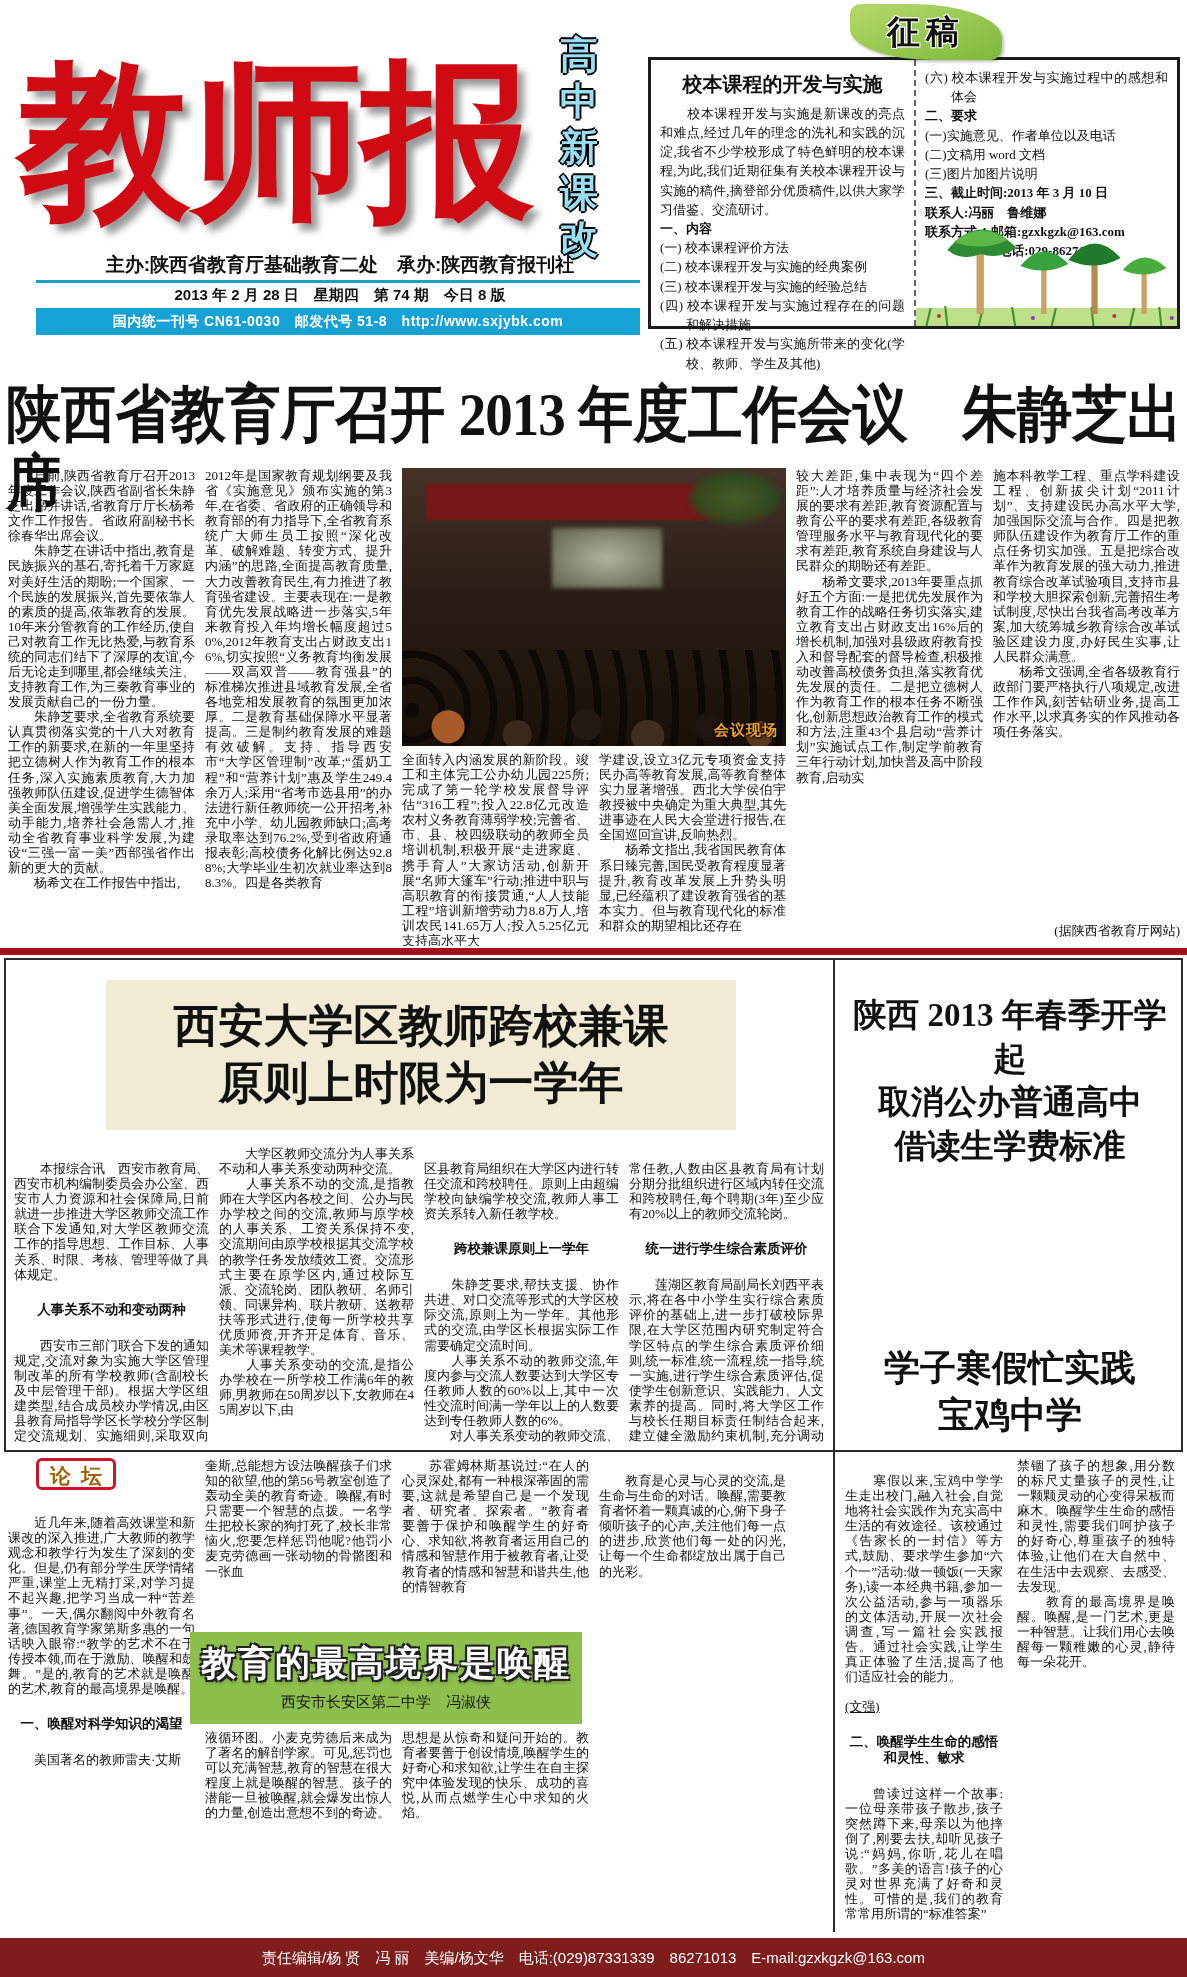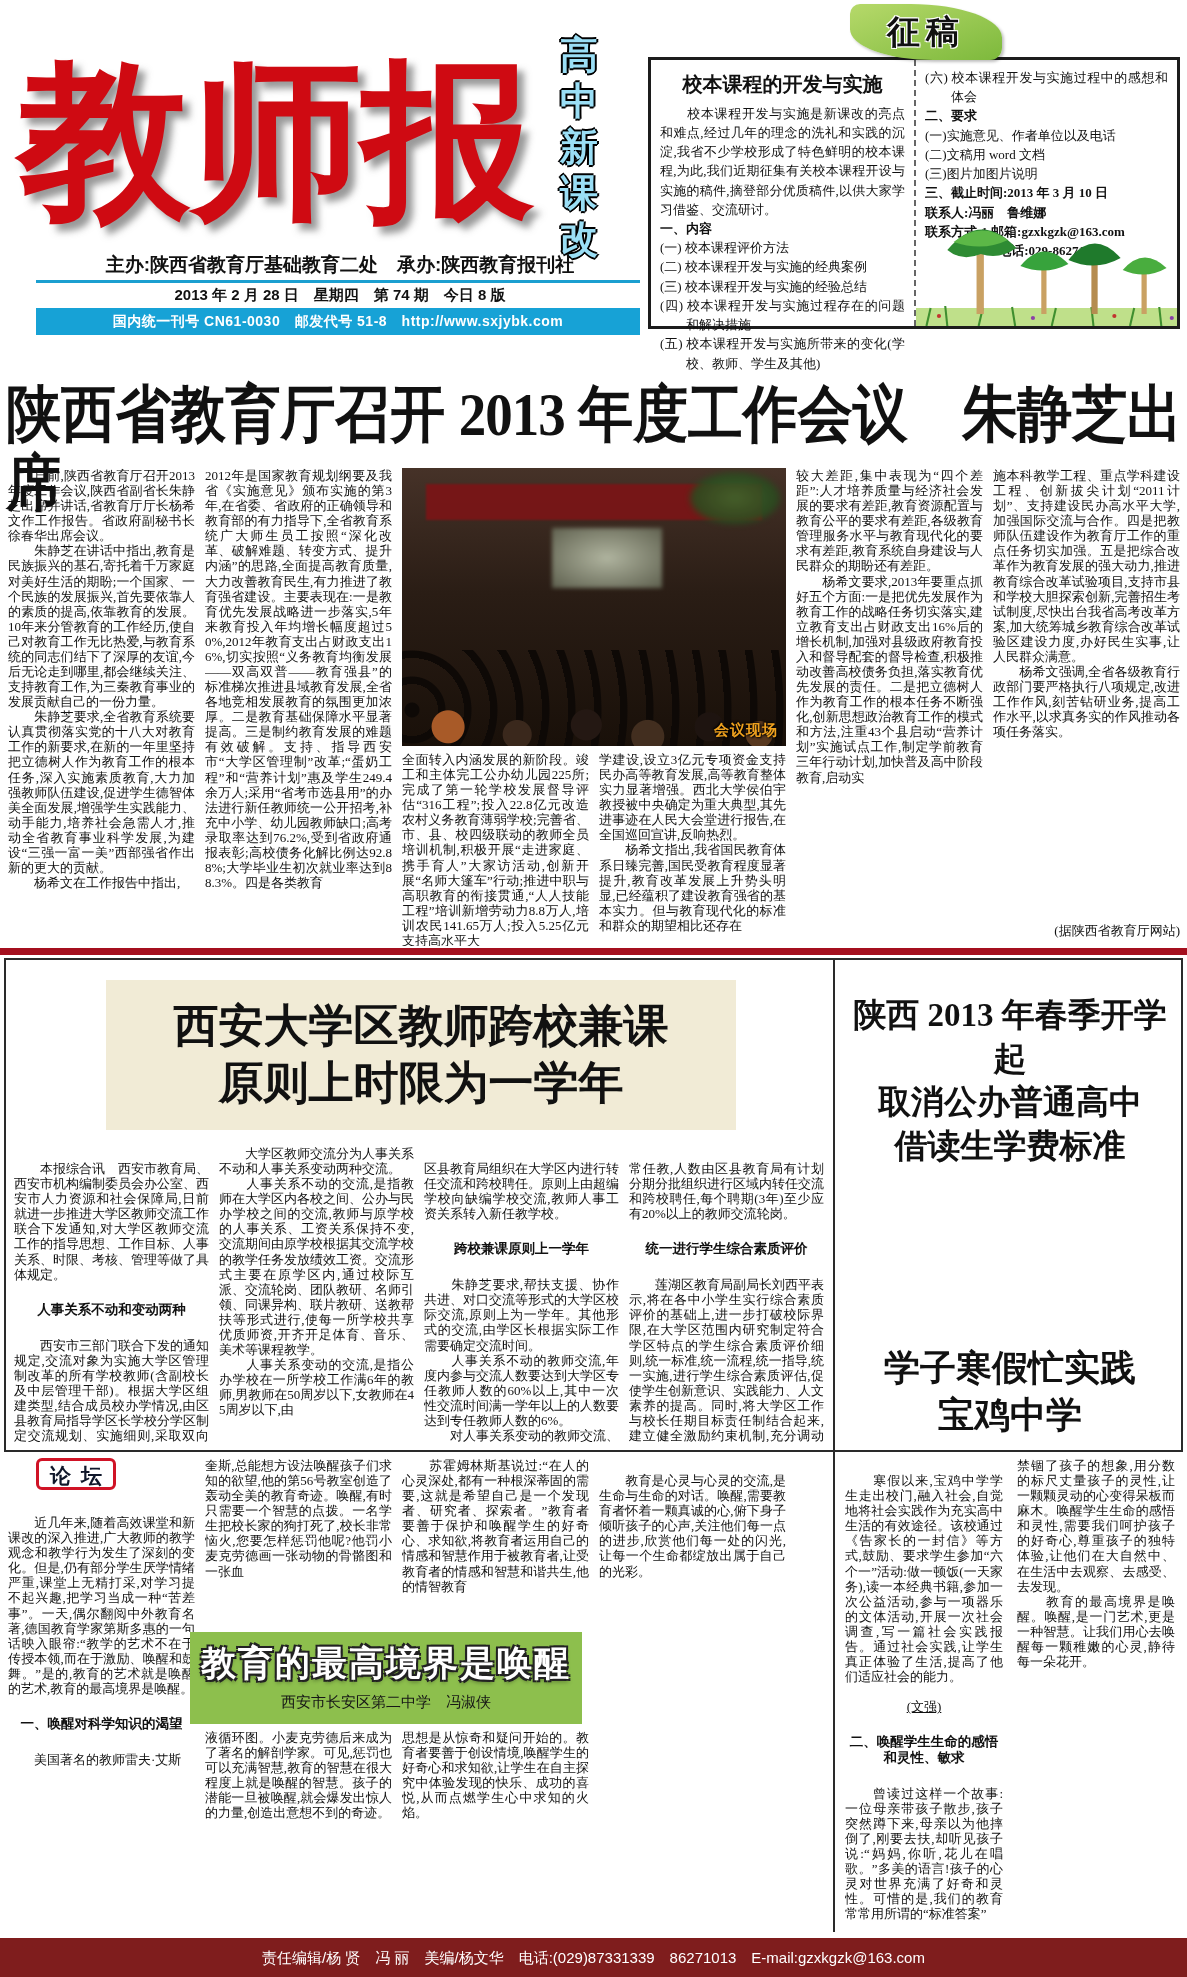--- a/index.html
+++ b/index.html
@@ -62,27 +62,27 @@
   .midbox{left:4px;top:958px;width:1179px;height:494px;border:2px solid #2a2a2a;box-sizing:border-box;}
   .middiv{left:833px;top:958px;width:2px;height:974px;background:#2a2a2a;}
   .midhead{left:106px;top:980px;width:630px;height:150px;background:#f1ebd6;text-align:center;
            display:flex;flex-direction:column;justify-content:center;gap:8px;}
   .midhead div{font-size:45px;font-weight:bold;line-height:1.1;letter-spacing:0px;}
   .feeshead{left:845px;top:994px;width:330px;text-align:center;font-size:33px;font-weight:bold;line-height:1.32;}
   .feesbody{left:845px;top:1136px;width:330px;height:200px;}
   .baojihead{left:845px;top:1345px;width:330px;text-align:center;font-size:36px;font-weight:bold;line-height:1.3;}
   
   .forumbadge{left:36px;top:1458px;width:80px;height:32px;border:3px solid #d01326;border-radius:6px;
-              color:#0f172a;font-weight:bold;font-size:21px;line-height:30px;text-align:center;letter-spacing:10px;
+              color:#a16207;font-weight:bold;font-size:21px;line-height:30px;text-align:center;letter-spacing:10px;
               text-indent:10px;box-sizing:border-box;font-family:"Liberation Sans","DejaVu Sans",sans-serif;}
   .greenbox{left:190px;top:1632px;width:392px;height:92px;background:#8dbf4d;text-align:center;box-sizing:border-box;padding-top:8px;}
   .greenbox .gt{font-size:35px;font-weight:bold;color:#fff;letter-spacing:2px;
             text-shadow:2px 2px 0 #222,-2px -2px 0 #222,2px -2px 0 #222,-2px 2px 0 #222,0 3px 4px rgba(0,0,0,.4);}
   .greenbox .gb{font-size:15px;color:#161616;margin-top:6px;font-family:"Liberation Sans","DejaVu Sans",sans-serif;}
-  .attrib{text-align:center;white-space:normal;text-decoration:underline;}
+  .attrib{text-align:left;white-space:normal;text-decoration:underline;}
   .footer{left:0;top:1938px;width:1187px;height:39px;background:#7f1d1d;color:#fff;text-align:center;
           line-height:39px;font-size:15px;}
 </style>
 </head>
 <body>
 
 <div id="page">
 
   <div class="abs brand">教师报</div>
   <div class="abs badge">

